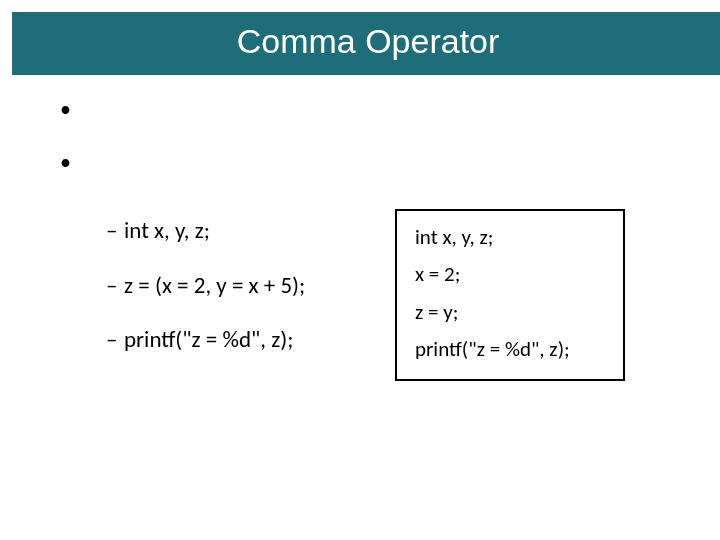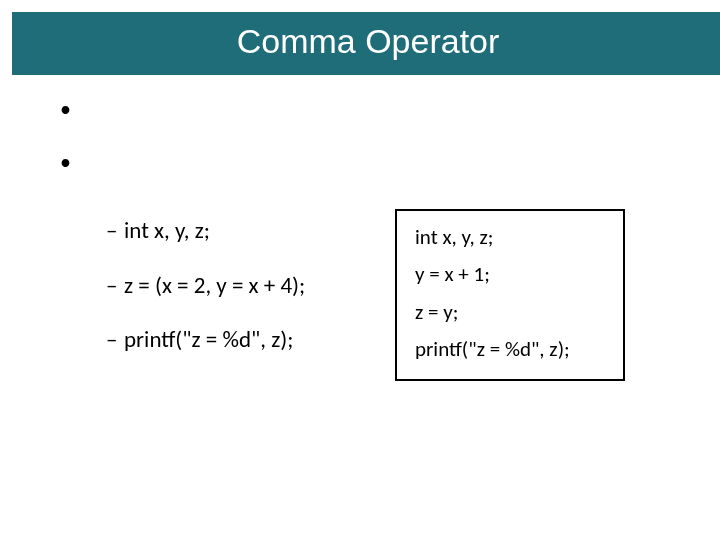--- a/index.html
+++ b/index.html
@@ -94,32 +94,32 @@
 
     <div class="two-col">
 
       <div class="left-col">
         <div class="bullet-l2">
           <span class="dash">–</span>
           <span>int x, y, z;</span>
         </div>
         <div class="bullet-l2">
           <span class="dash">–</span>
-          <span>z = (x = 2, y = x + 4);</span>
+          <span>z = (x = 2, y = x + 5);</span>
         </div>
         <div class="bullet-l2">
           <span class="dash">–</span>
           <span>printf("z = %d", z);</span>
         </div>
       </div>
 
       <div class="right-col">
         <div class="code-box">
           <div>int x, y, z;</div>
-          <div>y = x + 1;</div>
+          <div>x = 2;</div>
           <div>z = y;</div>
           <div>printf("z = %d", z);</div>
         </div>
       </div>
 
     </div>
 
   </div>
 
 </div>

